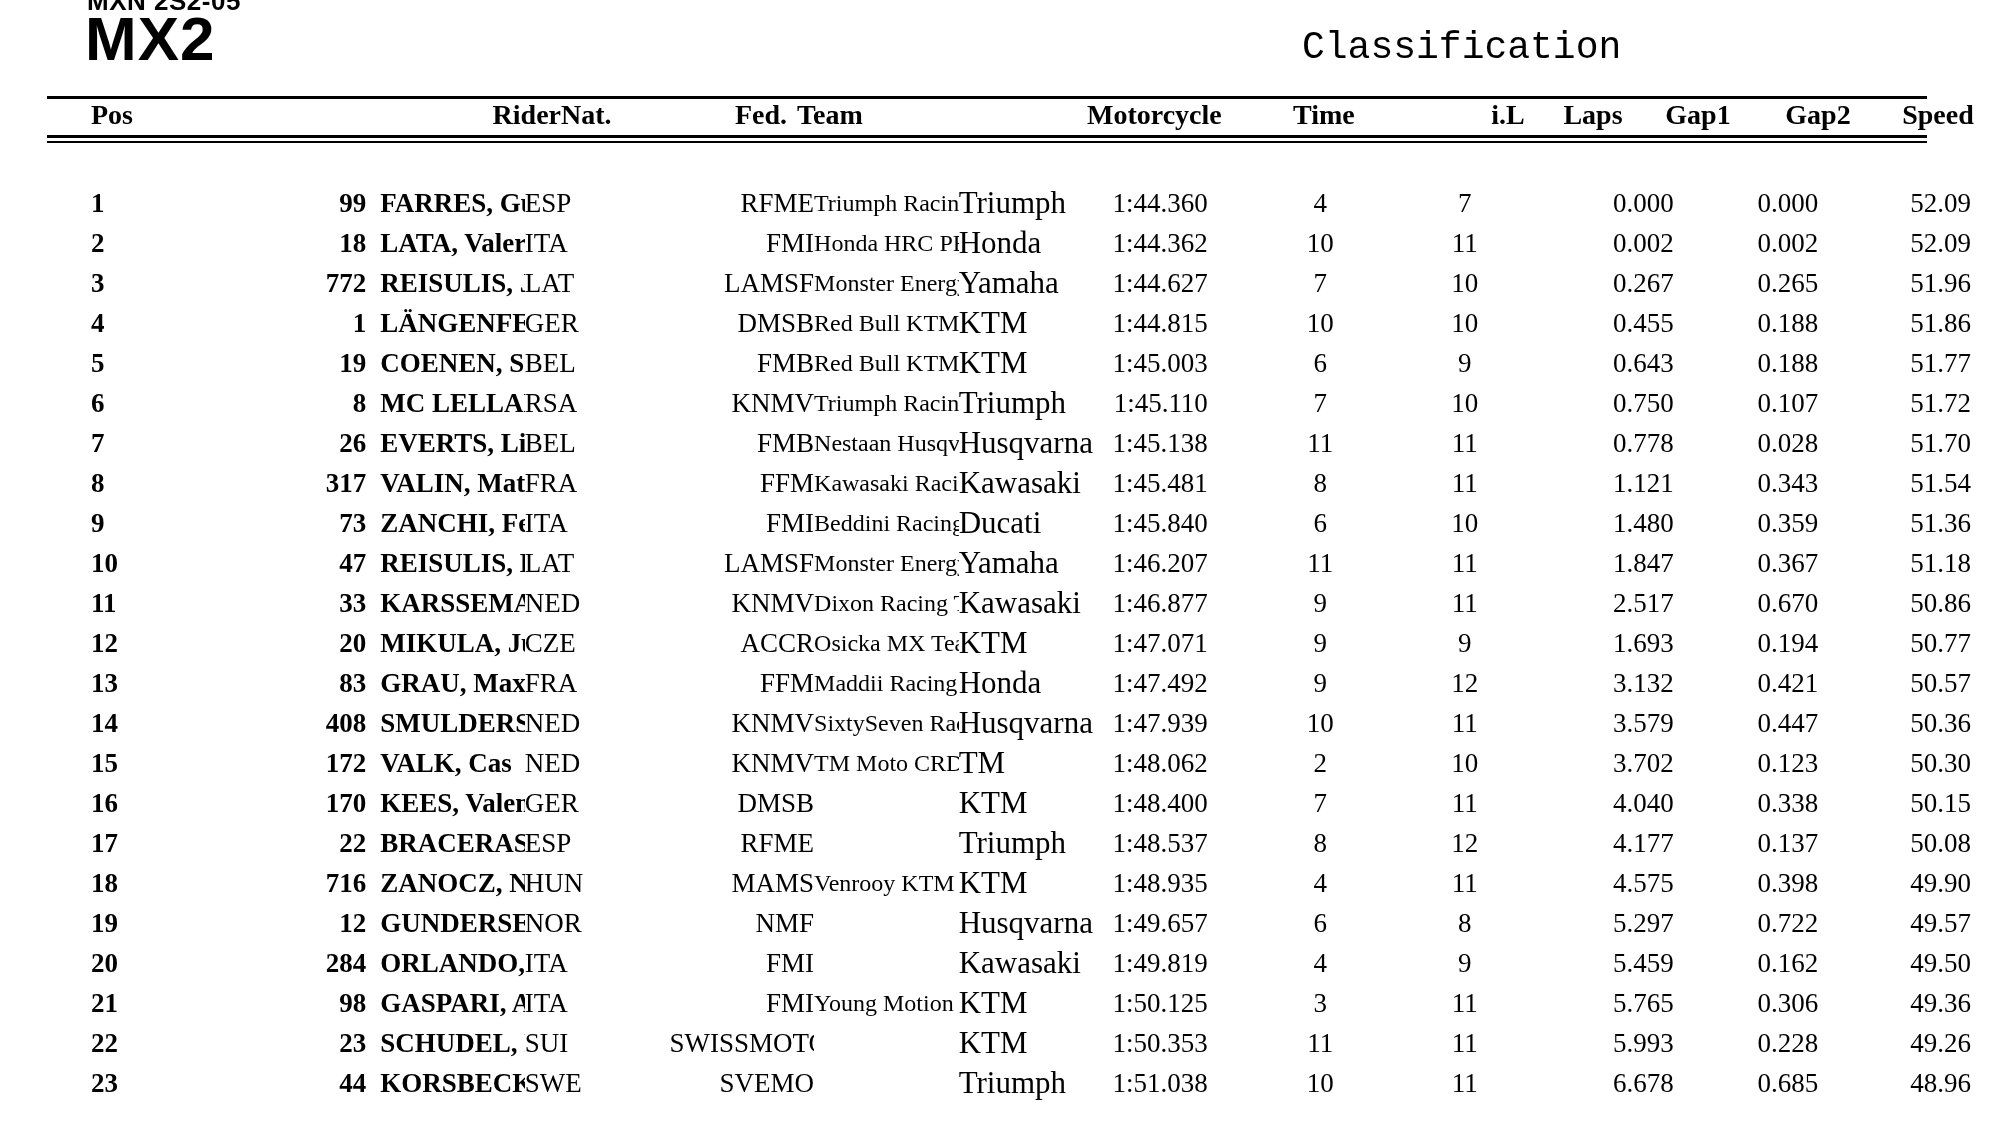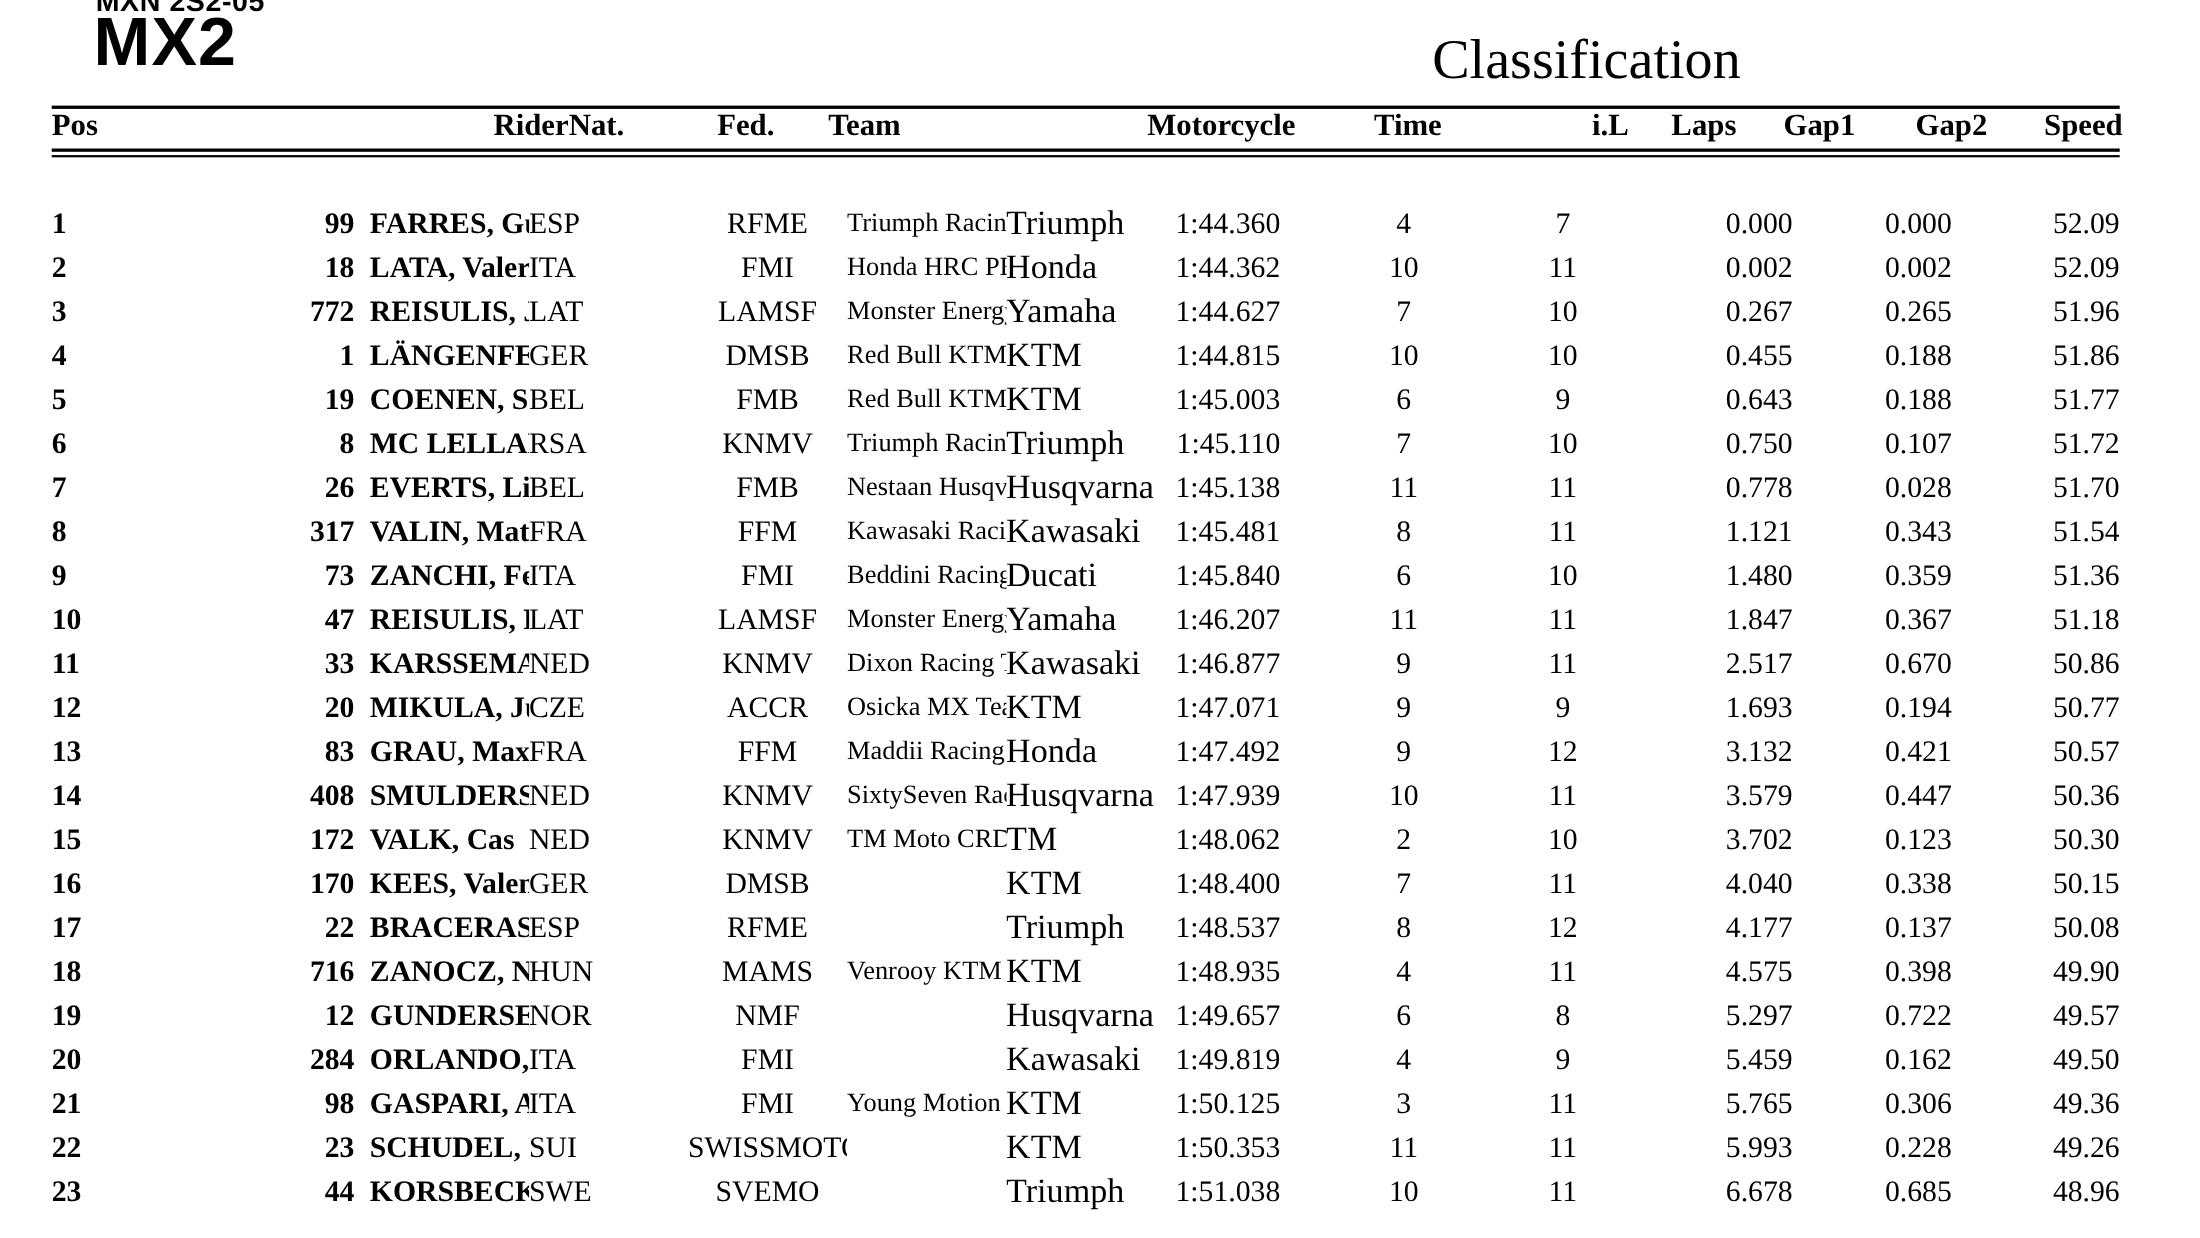--- a/index.html
+++ b/index.html
@@ -50,30 +50,31 @@
     left: 600px;
     top: 28px;
     font-size: 42px;
     font-weight: bold;
     font-family: "Liberation Serif", serif;
   }
   .doc-type {
     position: absolute;
     left: 1255px;
     top: 26px;
-    font-size: 51px;
-    font-family: Liberation Serif, serif;
+    font-size: 38px;
+    font-family: Liberation Mono, monospace;
   }
 
   
   table.results {
     width: 1880px;
     border-collapse: collapse;
     table-layout: fixed;
     font-size: 26px;
+    margin-left: 44px;
   }
   table.results thead th {
     font-size: 28px;
     font-weight: bold;
     font-family: "Liberation Serif", serif;
     padding: 0 0 4px 0;
     vertical-align: bottom;
     white-space: nowrap;
   }
   .hdr-rule-top {
@@ -102,21 +103,21 @@
     white-space: nowrap;
     overflow: hidden;
     font-family: "Liberation Serif", serif;
   }
 
   
   .c-pos      { width: 70px;  text-align: left;  font-weight: bold; font-size: 27px; }
   .c-num      { width: 86px;  text-align: right; font-weight: bold; font-size: 27px; padding-right: 14px !important; }
   .c-rider    { width: 300px; text-align: left;  font-weight: bold; font-size: 27px; }
   .c-nat      { width: 96px;  text-align: left;  font-size: 27px; }
-  .c-fed      { width: 130px; text-align: center;  font-size: 27px; }
+  .c-fed      { width: 130px; text-align: right;  font-size: 27px; }
   .c-team     { width: 290px; text-align: center; font-size: 24px; }
   .c-moto     { width: 190px; text-align: left;  font-size: 31px; }
   .c-time     { width: 175px; text-align: right; font-size: 27px; padding-right: 40px !important; }
   .c-il       { width: 80px;  text-align: center;font-size: 27px; }
   .c-laps     { width: 90px;  text-align: center;font-size: 27px; }
   .c-gap1     { width: 120px; text-align: right; font-size: 27px; padding-right: 8px !important;}
   .c-gap2     { width: 120px; text-align: right; font-size: 27px; padding-right: 8px !important;}
   .c-speed    { width: 120px; text-align: right; font-size: 27px; }
 
   thead .c-pos   { text-align: left; }

